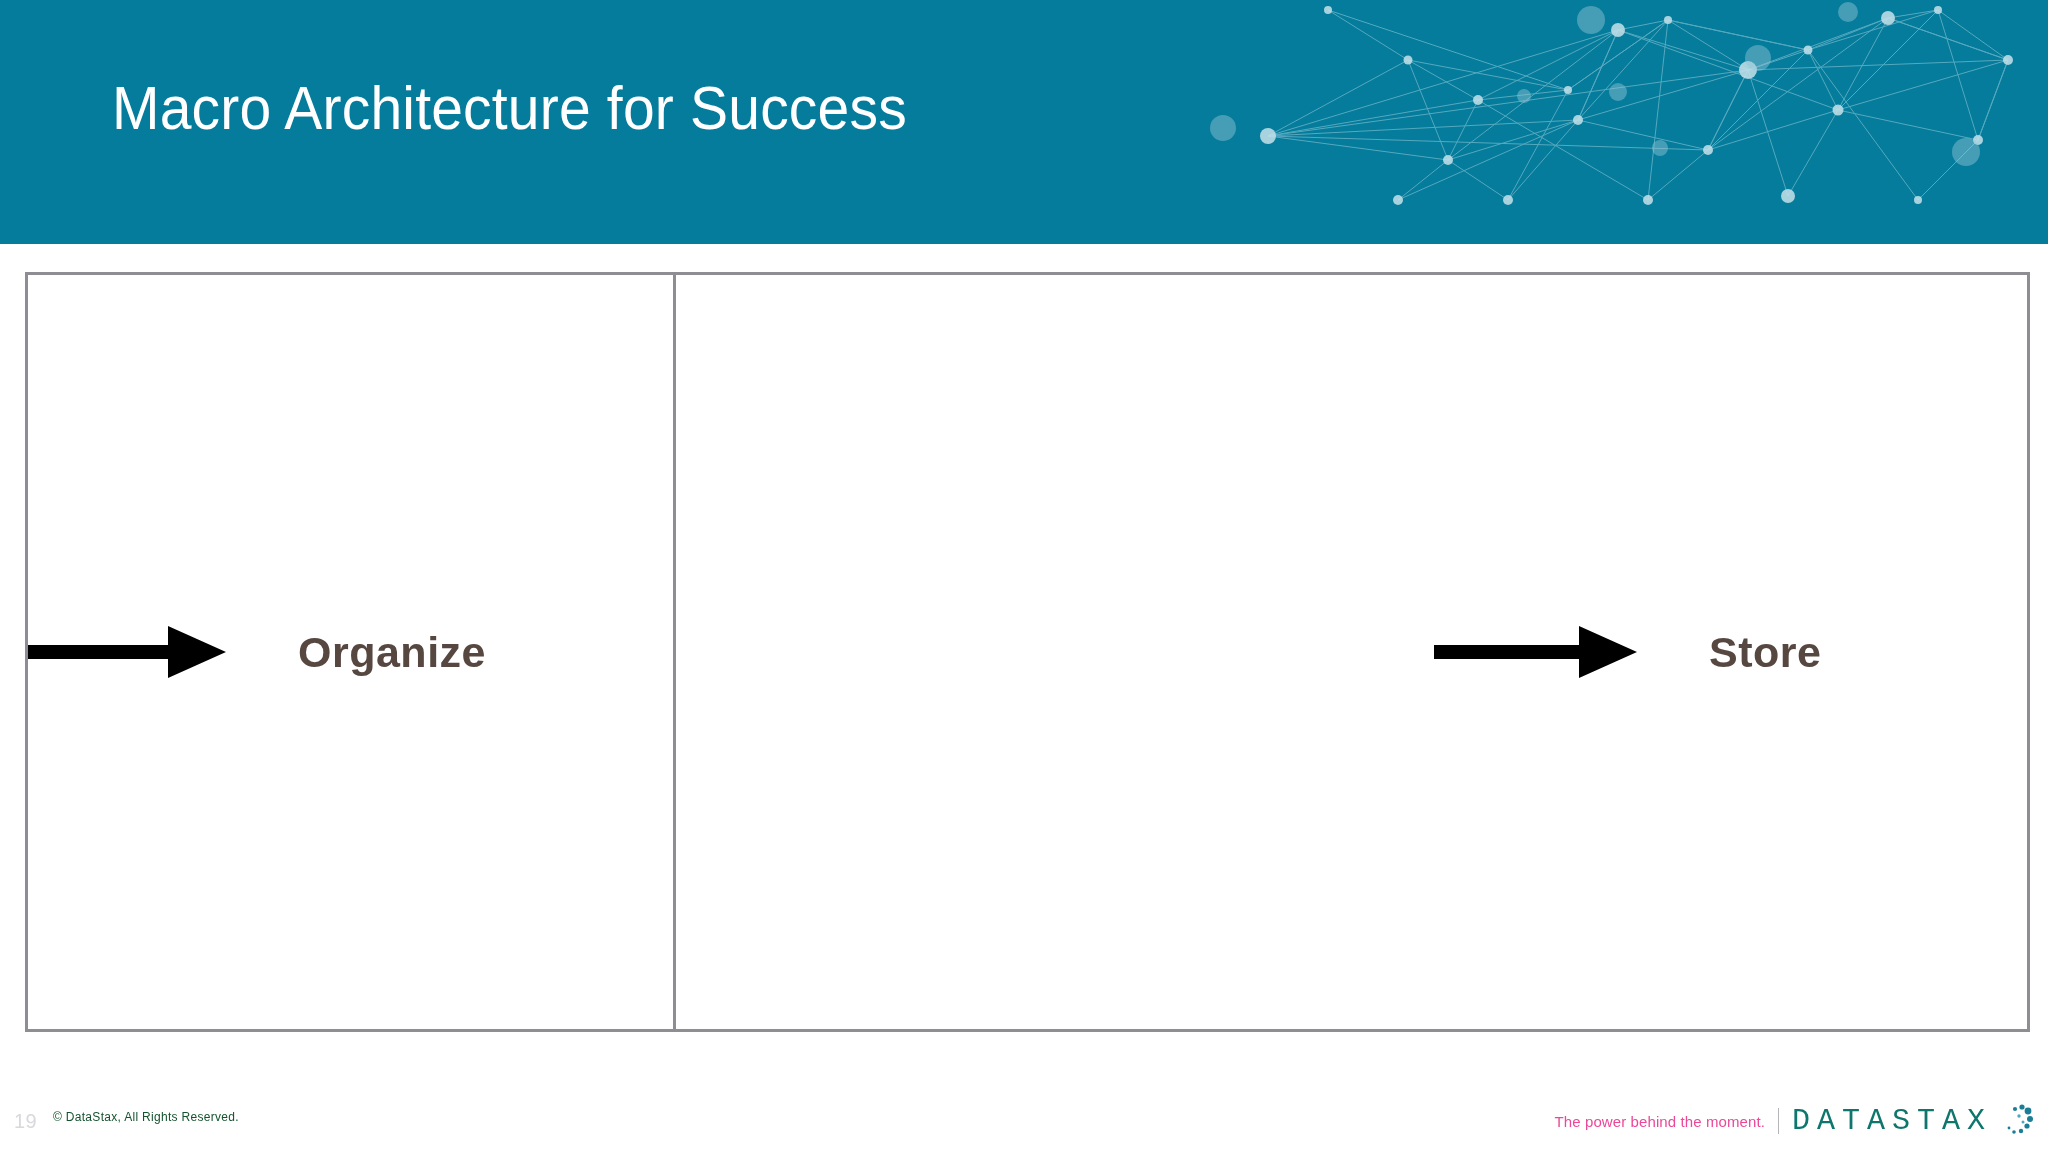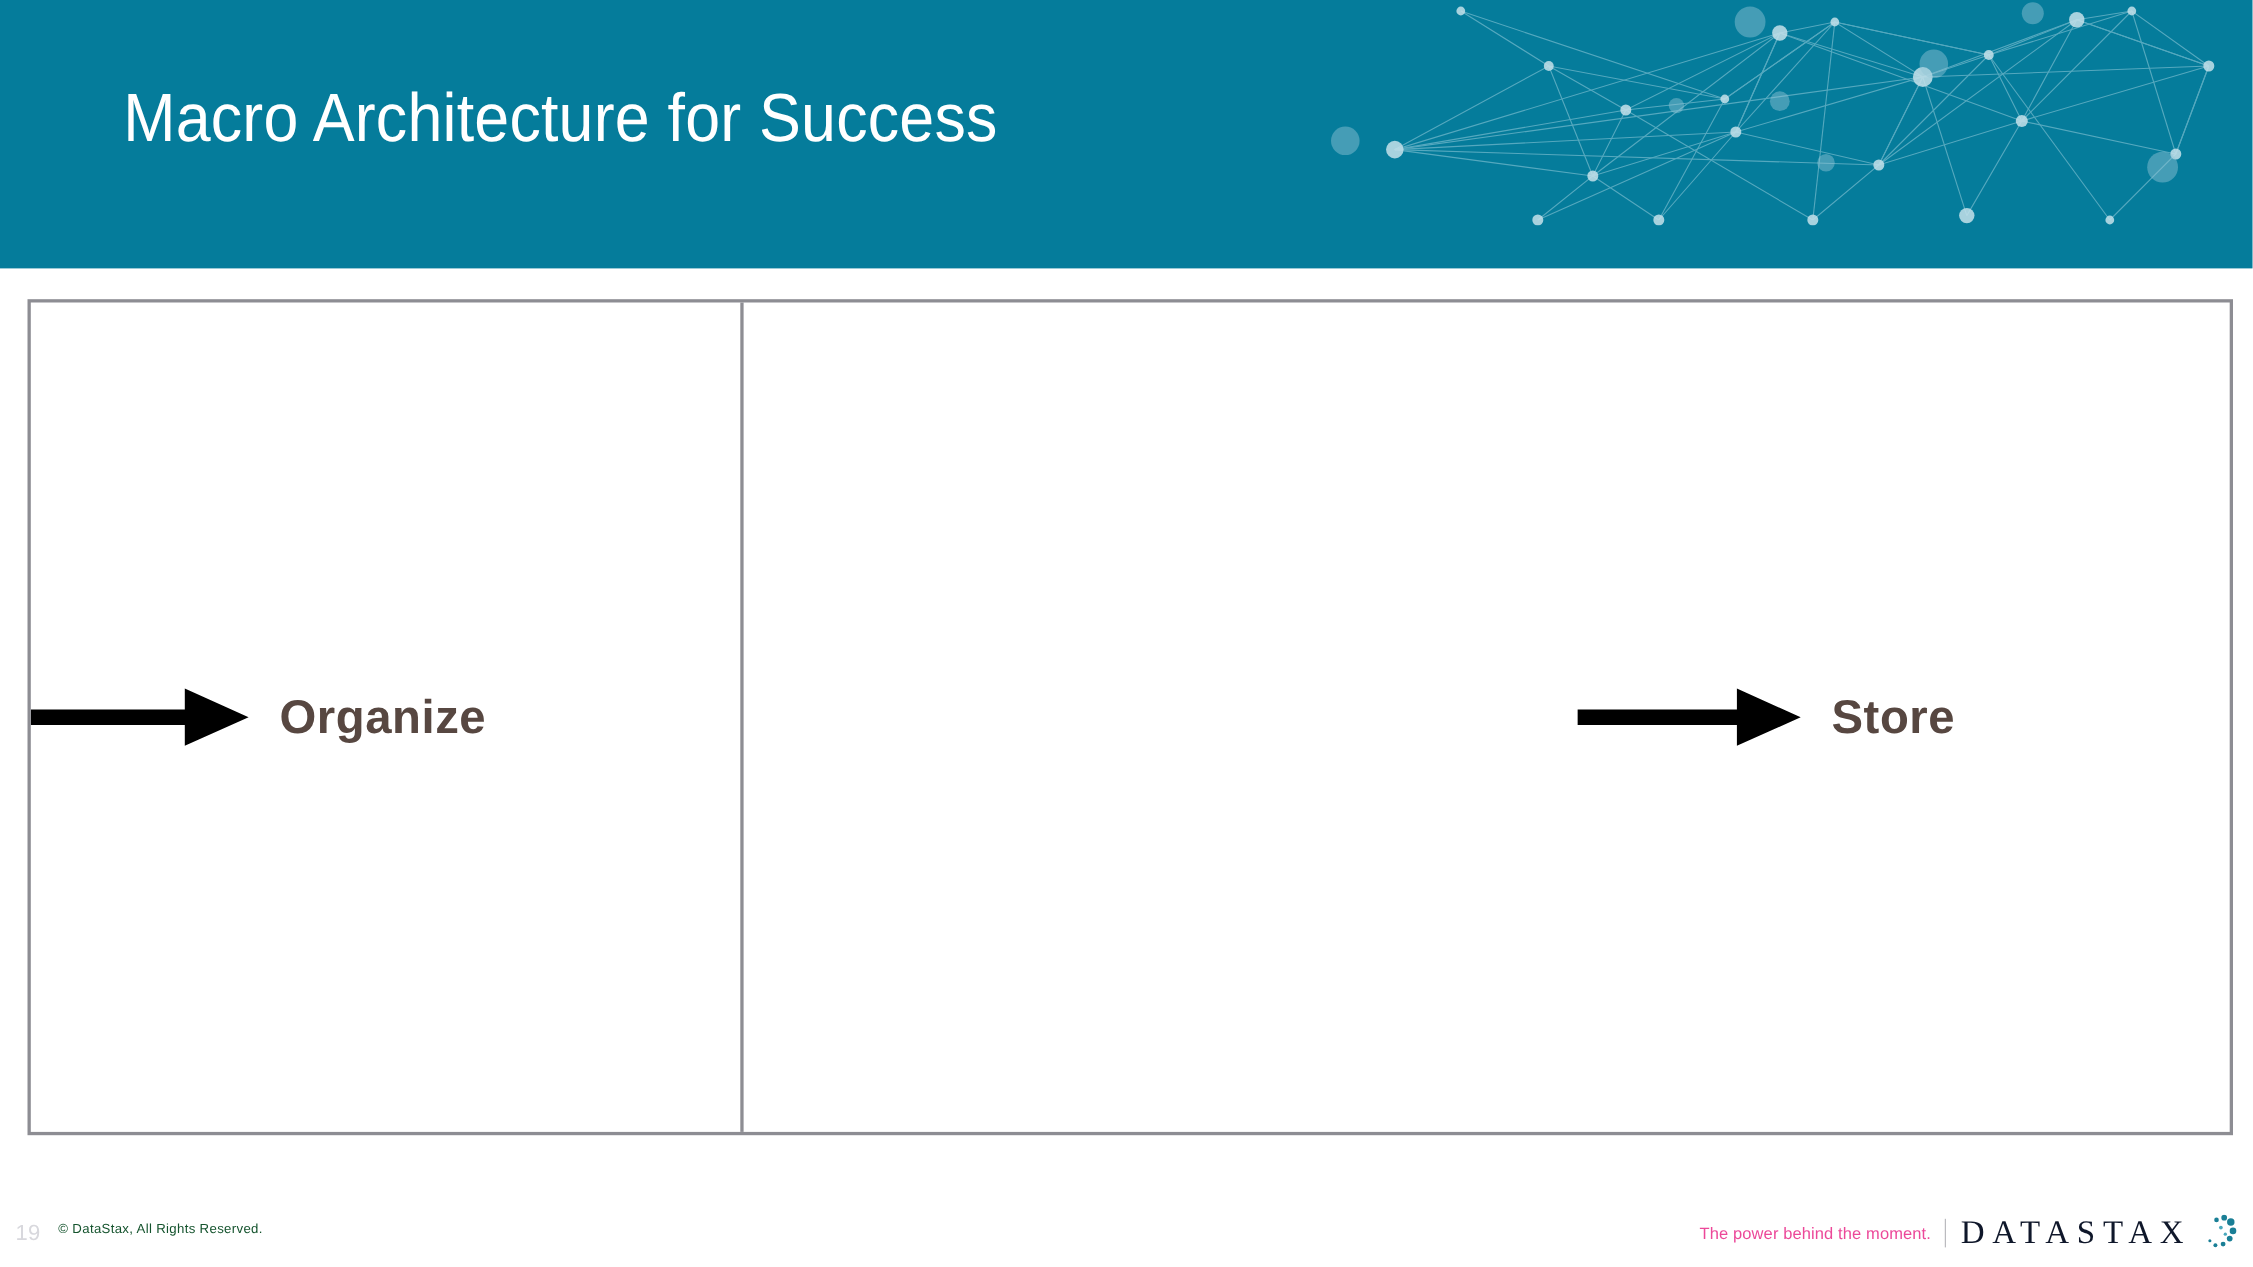--- a/index.html
+++ b/index.html
@@ -77,20 +77,21 @@
   #panel-store    { left: 1406px; width: 517px; }
 
   .stage-row {
     position: absolute;
     top: 50%;
     transform: translateY(-50%);
     left: 0;
     display: flex;
     align-items: center;
     white-space: nowrap;
+    gap: 44px;
   }
   .arrow-svg {
     display: block;
   }
   .stage-label {
     font-size: 43px;
     font-weight: bold;
     color: #574741;
     letter-spacing: 0.5px;
     margin-left: 26px;
@@ -130,22 +131,22 @@
   }
   #footer-logo-divider {
     width: 1px;
     height: 26px;
     background: #b4b4b9;
     margin: 0 13px;
   }
   #footer-wordmark {
     font-size: 30px;
     letter-spacing: 7px;
-    color: #0f172a;
-    font-family: Liberation Serif, serif;
+    color: #0f766e;
+    font-family: Liberation Mono, monospace;
     font-weight: 400;
     white-space: nowrap;
   }
   #footer-logo-dots {
     margin-left: 2px;
     display: block;
   }
 </style>
 </head>
 <body>

